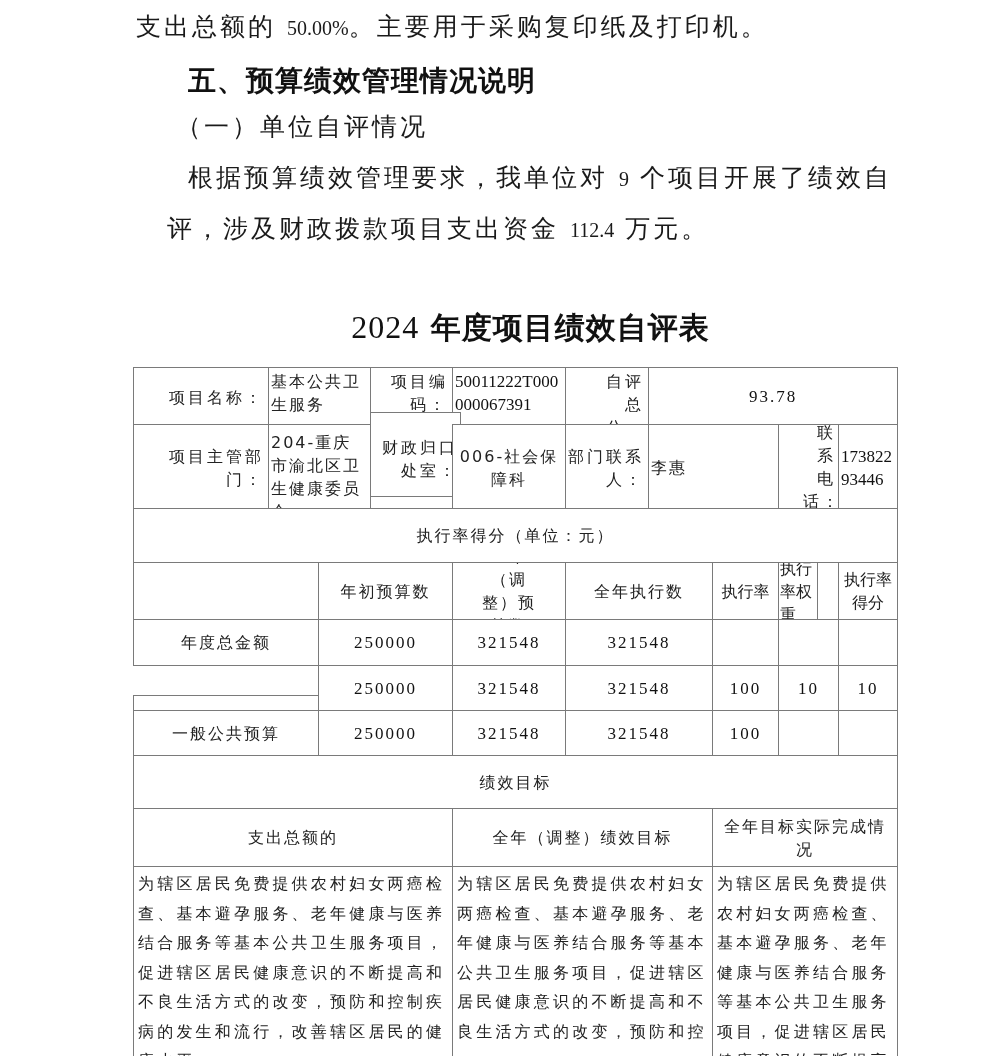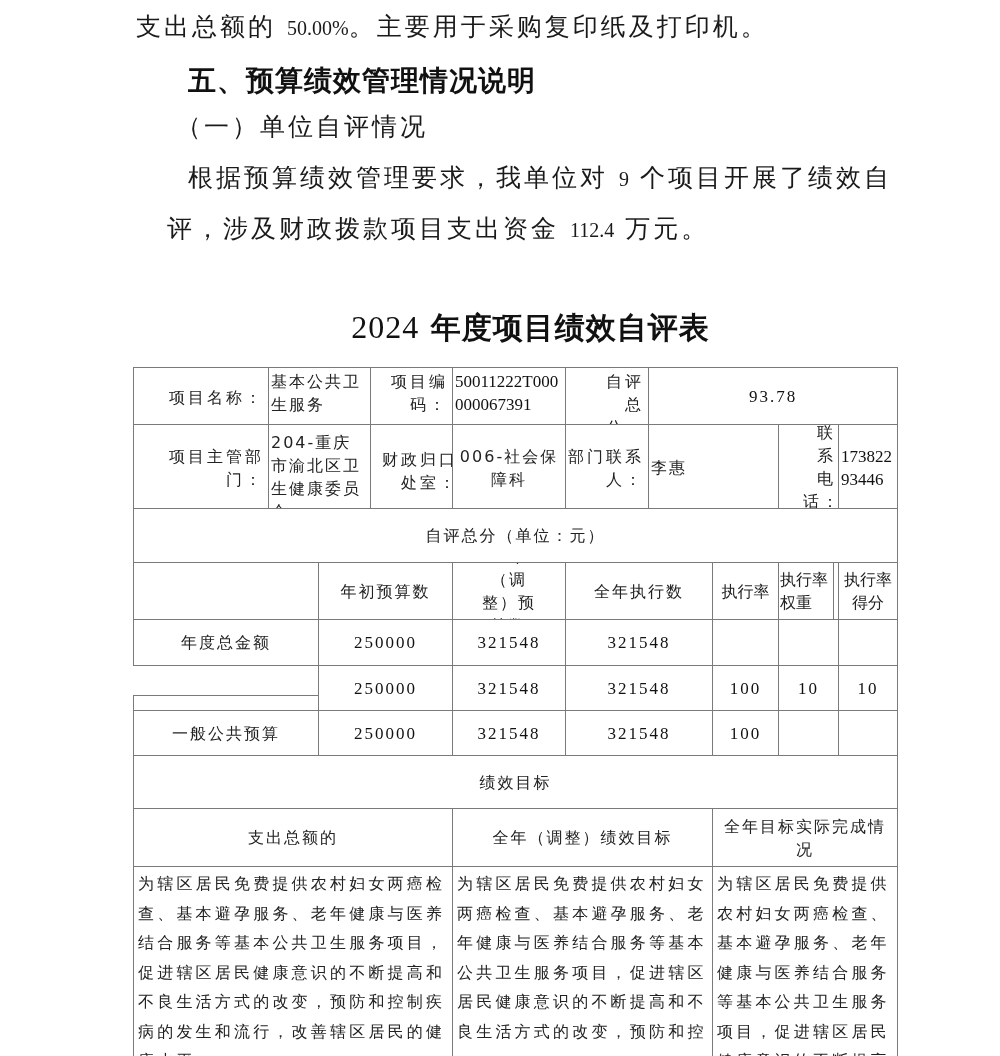--- a/index.html
+++ b/index.html
@@ -133,37 +133,37 @@
 <div class="cell val" style="left:452px; top:367px; width:114px; height:58px; letter-spacing:0; word-break:break-all;">
   <span class="num">50011222T000000067391</span>
 </div>
 <div class="cell lbl" style="left:565px; top:367px; width:84px; height:58px; padding-left:22px;">自评总分：</div>
 <div class="cell ctr" style="left:648px; top:367px; width:250px; height:58px;">
   <span class="num">93.78</span>
 </div>
 
 <div class="cell lbl vc" style="left:133px; top:424px; width:136px; height:85px;">项目主管部门：</div>
 <div class="cell val" style="left:268px; top:424px; width:103px; height:85px; padding-top:6px;">204-重庆市渝北区卫生健康委员会</div>
-<div class="cell lbl vc" style="left:370px; top:424px; width:91px; height:85px; padding:8px 2px 0 2px;">财政归口处室：</div>
+<div class="cell lbl vc" style="left:370px; top:412px; width:91px; height:85px; padding:8px 2px 0 2px;">财政归口处室：</div>
 <div class="cell val vc" style="left:452px; top:424px; width:114px; height:85px;text-align:center;">006-社会保障科</div>
 <div class="cell lbl vc" style="left:565px; top:424px; width:84px; height:85px; padding:3px 4px 0 2px;">部门联系人：</div>
 <div class="cell val vc" style="left:648px; top:424px; width:131px; height:85px;">李惠</div>
 <div class="cell lbl vc" style="left:778px; top:424px; width:61px; height:85px; padding:0 2px 0 24px;">联系电话：</div>
 <div class="cell val vc" style="left:838px; top:424px; width:60px; height:85px; word-break:break-all; letter-spacing:0;">
   <span class="num">17382293446</span>
 </div>
 
-<div class="cell ctr" style="left:133px; top:508px; width:765px; height:55px;">自评总分（单位：元）</div>
+<div class="cell ctr" style="left:133px; top:508px; width:765px; height:55px;">执行率得分（单位：元）</div>
 
 <div class="cell ctr" style="left:133px; top:562px; width:186px; height:58px;"></div>
 <div class="cell ctr" style="left:318px; top:562px; width:135px; height:58px;">年初预算数</div>
 <div class="cell ctr" style="left:452px; top:562px; width:114px; height:58px; padding:0 25px;">全年（调整）预算数</div>
 <div class="cell ctr" style="left:565px; top:562px; width:148px; height:58px;">全年执行数</div>
 <div class="cell ctr" style="left:712px; top:562px; width:67px; height:58px; letter-spacing:0;">执行率</div>
-<div class="cell ctr" style="left:778px; top:562px; width:56px; height:58px; letter-spacing:0; justify-content:flex-start; text-align:left; padding:0 1px;">执行率权重</div>
+<div class="cell ctr" style="left:778px; top:562px; width:40px; height:58px; letter-spacing:0; justify-content:flex-start; text-align:left; padding:0 1px;">执行率权重</div>
 <div class="cell ctr" style="left:838px; top:562px; width:60px; height:58px; letter-spacing:0; padding:0 1px;">执行率得分</div>
 
 <div class="cell ctr" style="left:133px; top:619px; width:186px; height:47px;">年度总金额</div>
 <div class="cell ctr" style="left:318px; top:619px; width:135px; height:47px;">
     <span class="num">250000</span>
   </div>
 <div class="cell ctr" style="left:452px; top:619px; width:114px; height:47px;">
     <span class="num">321548</span>
   </div>
 <div class="cell ctr" style="left:565px; top:619px; width:148px; height:47px;">

